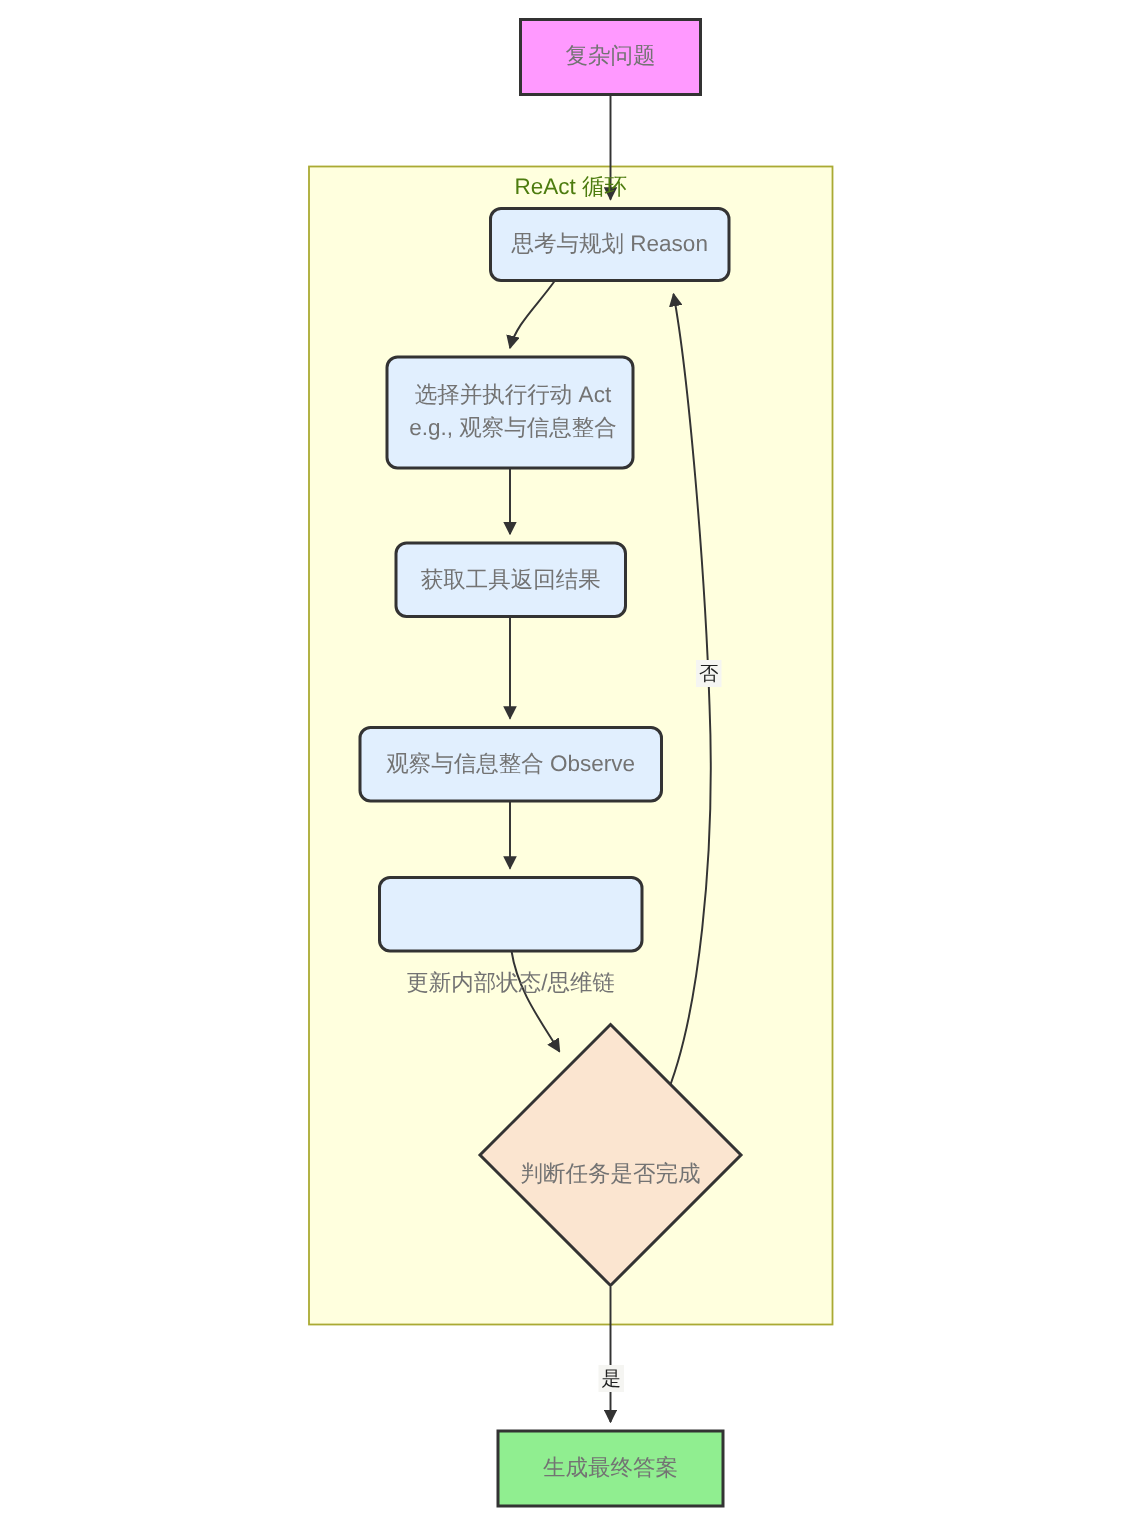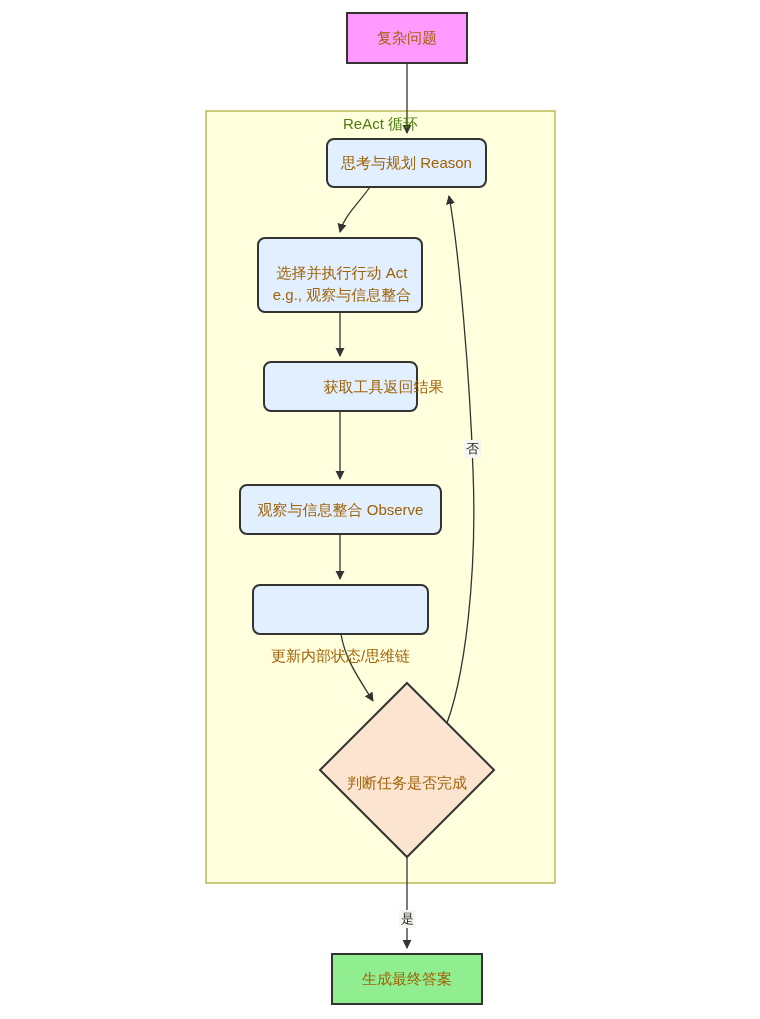--- a/index.html
+++ b/index.html
@@ -21,21 +21,21 @@
     width: 760px;
     height: 1019px;
   }
   .node-label {
     position: absolute;
     display: flex;
     flex-direction: column;
     align-items: center;
     justify-content: center;
     text-align: center;
-    color: #a16207;
+    color: #737373;
     font-size: 15px;
     line-height: 1.45;
     pointer-events: none;
     white-space: nowrap;
   }
   .subgraph-title {
     position: absolute;
     color: #4d7c0f;
     font-size: 15px;
     text-align: center;
@@ -100,26 +100,26 @@
 <div class="subgraph-title" style="left:206px; top:115px; width:349px;">ReAct 循环</div>
 
 <div class="node-label" style="left:347px; top:13px; width:120px; height:50px;">
   <span>复杂问题</span>
 </div>
 
 <div class="node-label" style="left:327px; top:139px; width:159px; height:48px;">
   <span>思考与规划 Reason</span>
 </div>
 
-<div class="node-label" style="left:258px; top:238px; width:168px; height:74px;margin-top:9px;">
+<div class="node-label" style="left:258px; top:238px; width:168px; height:74px;">
   <span>选择并执行行动 Act</span>
   <span>e.g., 观察与信息整合</span>
 </div>
 
-<div class="node-label" style="left:264px; top:362px; width:153px; height:49px;margin-left:43px;">
+<div class="node-label" style="left:264px; top:362px; width:153px; height:49px;">
   <span>获取工具返回结果</span>
 </div>
 
 <div class="node-label" style="left:240px; top:485px; width:201px; height:49px;border-radius:21px;">
   <span>观察与信息整合 Observe</span>
 </div>
 
 <div class="node-label" style="left:253px; top:585px; width:175px; height:49px;margin-top:46px;">
   <span>更新内部状态/思维链</span>
 </div>

